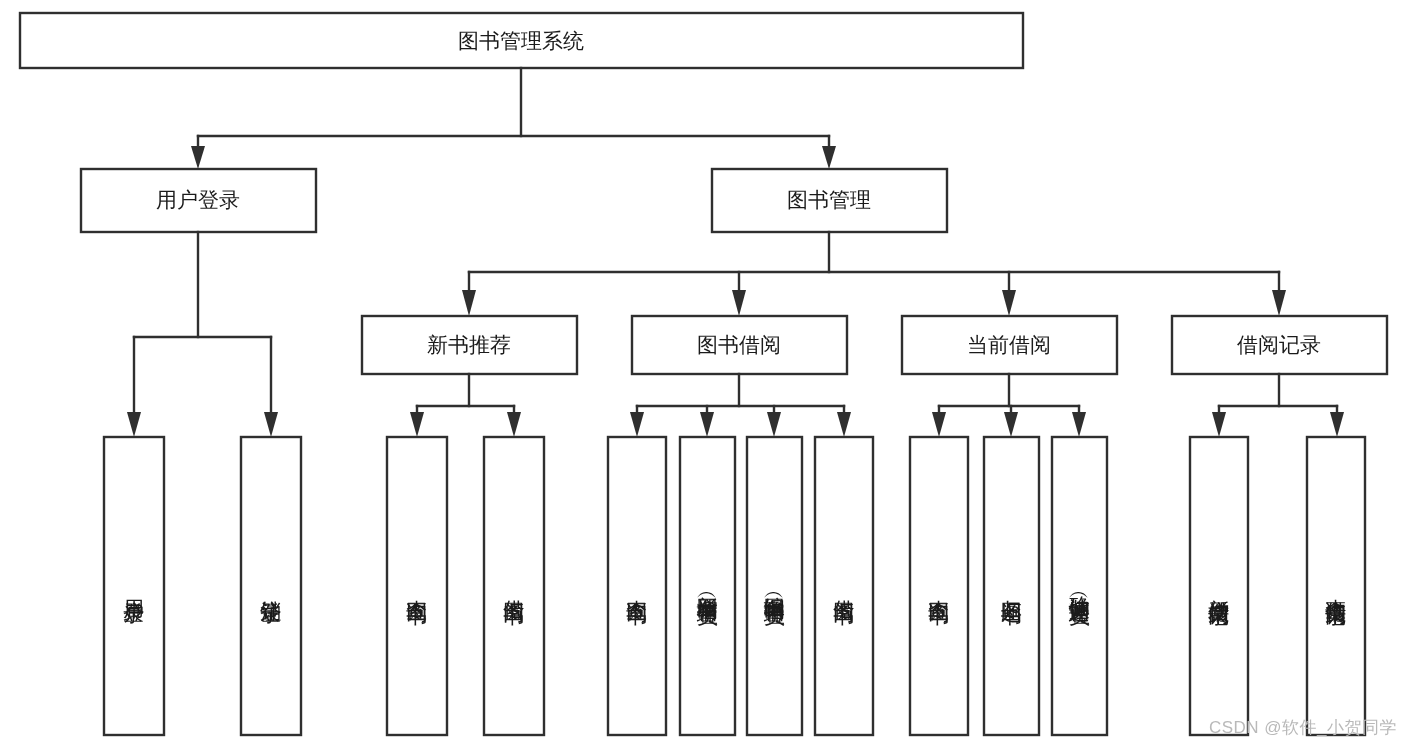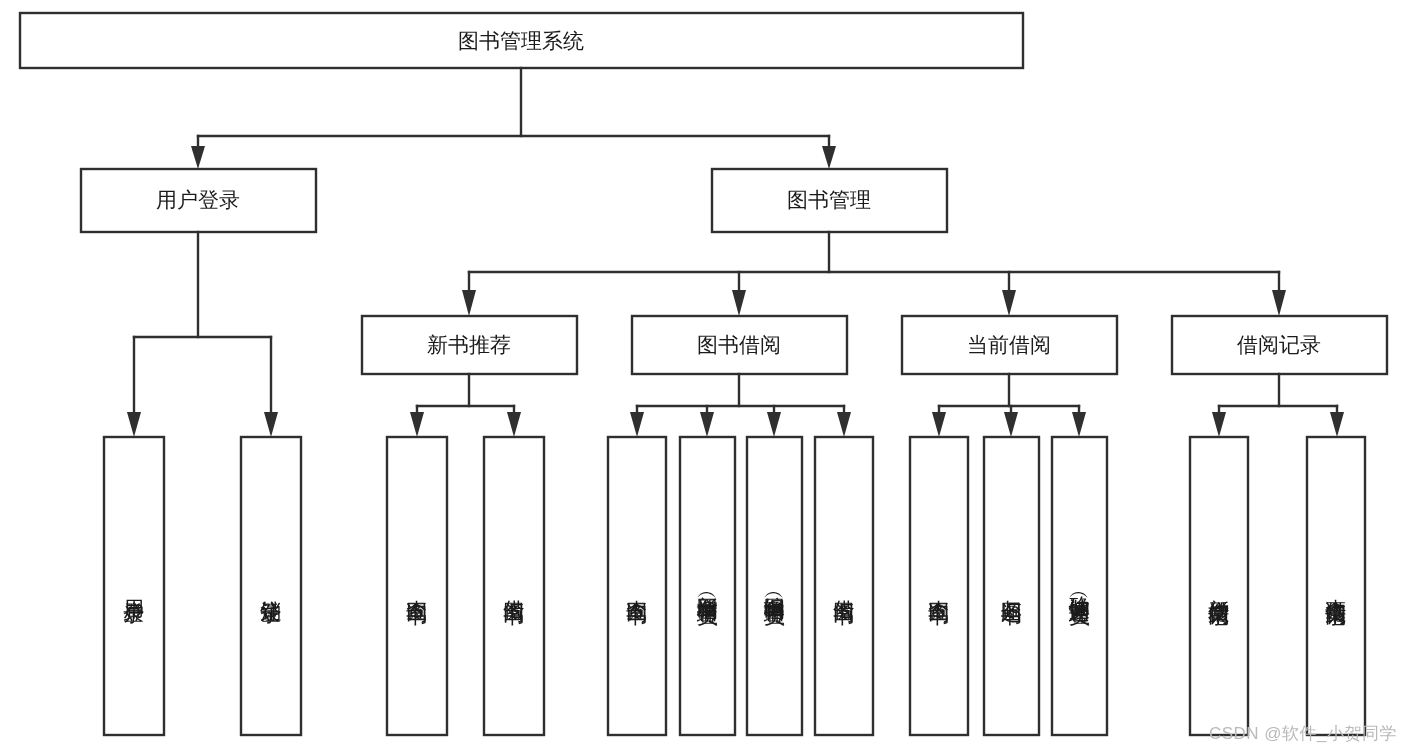--- a/index.html
+++ b/index.html
@@ -64,21 +64,21 @@
     font-size: 21px;
     line-height: 1.12;
     color: #1b1b1b;
     letter-spacing: 1.5px;
     white-space: nowrap;
     text-align: center;
   }
   #watermark {
     position: absolute;
     right: 8px;
-    bottom: 2px;
+    bottom: 8px;
     font-family: "Liberation Sans", "DejaVu Sans", sans-serif;
     font-size: 17px;
     color: #b9b9b9;
     letter-spacing: 0.5px;
     white-space: nowrap;
     user-select: none;
   }
 </style>
 </head>
 <body>

